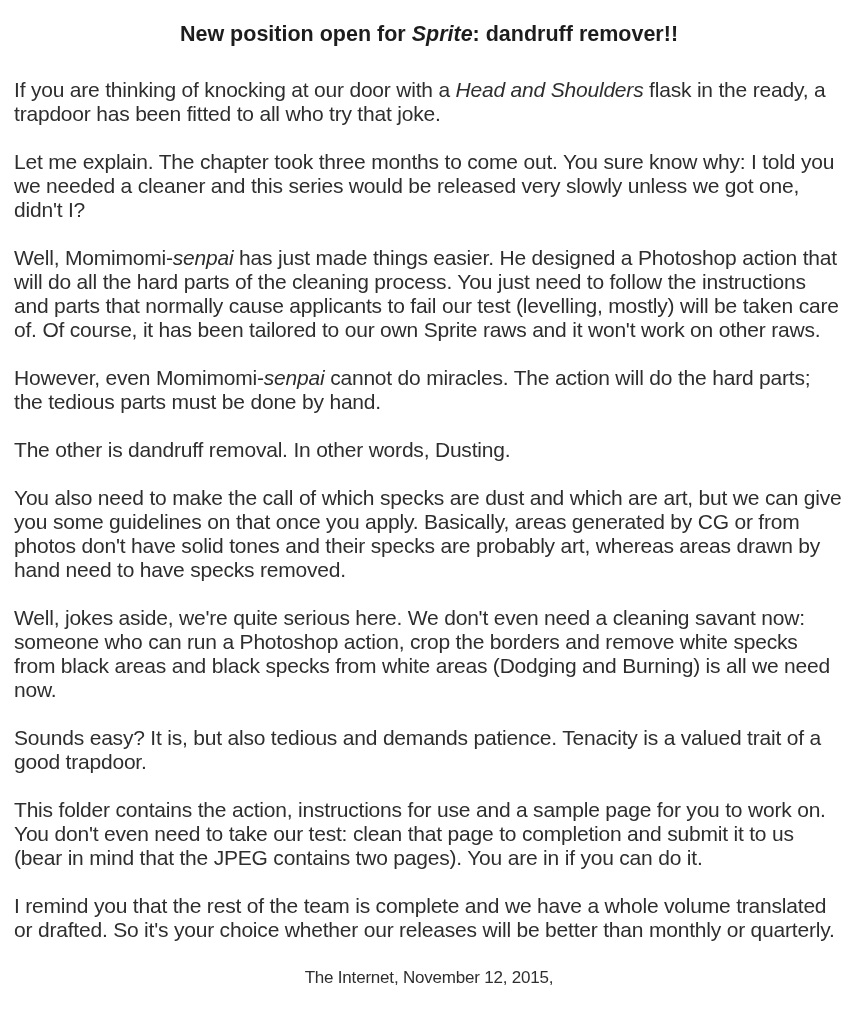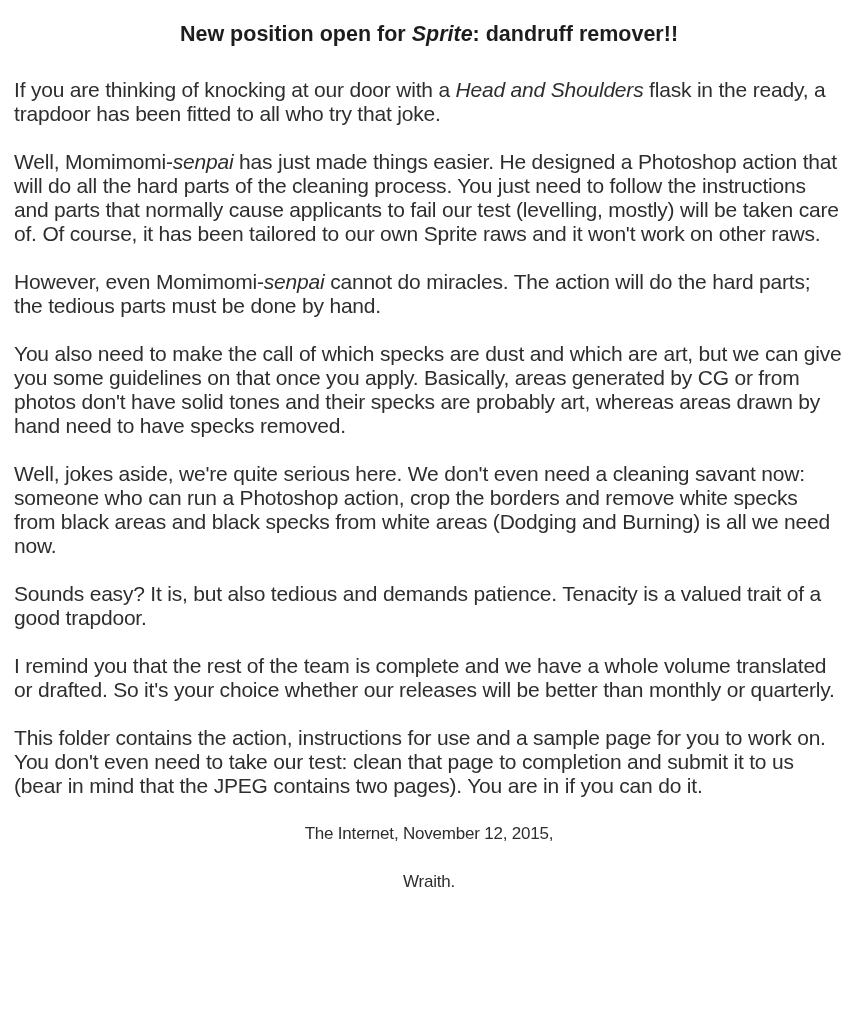--- a/index.html
+++ b/index.html
@@ -46,25 +46,27 @@
     margin: 0 0 24px 0;
   }
 </style>
 </head>
 <body>
 
 <div class="page">
   <h1 class="doc-title"><span>New position open for </span><em>Sprite</em><span>: dandruff remover!!</span></h1>
   <div>
       <p class="body-par"><span>If you are thinking of knocking at our door with a </span><em>Head and Shoulders</em><span> flask in the ready, a trapdoor has been fitted to all who try that joke.</span></p>
+      <p class="body-par"><span>Let me explain. The chapter took three months to come out. You sure know why: I told you we needed a cleaner and this series would be released very slowly unless we got one, didn't I?</span></p>
       <p class="body-par"><span>Well, Momimomi-</span><em>senpai</em><span> has just made things easier. He designed a Photoshop action that will do all the hard parts of the cleaning process. You just need to follow the instructions and parts that normally cause applicants to fail our test (levelling, mostly) will be taken care of. Of course, it has been tailored to our own Sprite raws and it won't work on other raws.</span></p>
       <p class="body-par"><span>However, even Momimomi-</span><em>senpai</em><span> cannot do miracles. The action will do the hard parts; the tedious parts must be done by hand.</span></p>
+      <p class="body-par"><span>The other is dandruff removal. In other words, Dusting.</span></p>
       <p class="body-par"><span>You also need to make the call of which specks are dust and which are art, but we can give you some guidelines on that once you apply. Basically, areas generated by CG or from photos don't have solid tones and their specks are probably art, whereas areas drawn by hand need to have specks removed.</span></p>
       <p class="body-par"><span>Well, jokes aside, we're quite serious here. We don't even need a cleaning savant now: someone who can run a Photoshop action, crop the borders and remove white specks from black areas and black specks from white areas (Dodging and Burning) is all we need now.</span></p>
       <p class="body-par"><span>Sounds easy? It is, but also tedious and demands patience. Tenacity is a valued trait of a good trapdoor.</span></p>
+      <p class="body-par"><span>This folder contains the action, instructions for use and a sample page for you to work on. You don't even need to take our test: clean that page to completion and submit it to us (bear in mind that the JPEG contains two pages). You are in if you can do it.</span></p>
       <p class="body-par"><span>I remind you that the rest of the team is complete and we have a whole volume translated or drafted. So it's your choice whether our releases will be better than monthly or quarterly.</span></p>
-      <p class="body-par"><span>This folder contains the action, instructions for use and a sample page for you to work on. You don't even need to take our test: clean that page to completion and submit it to us (bear in mind that the JPEG contains two pages). You are in if you can do it.</span></p>
     </div>
   <div class="signature">
     <p class="sig-line">The Internet, November 12, 2015,</p>
     <p class="sig-line">Wraith.</p>
   </div>
 </div>
 
 </body></html>

